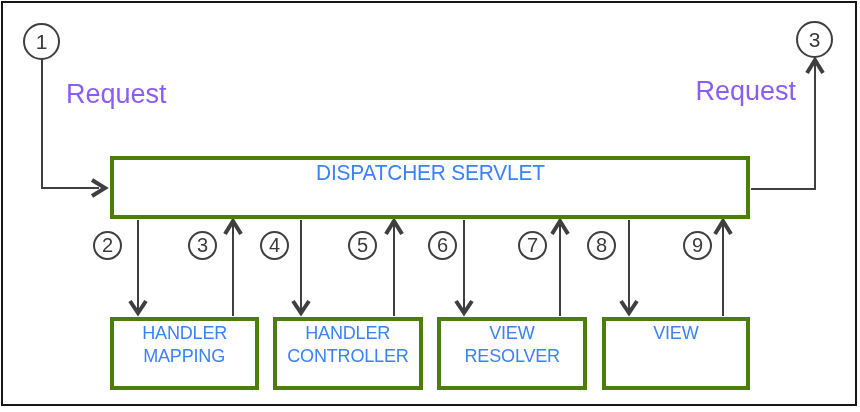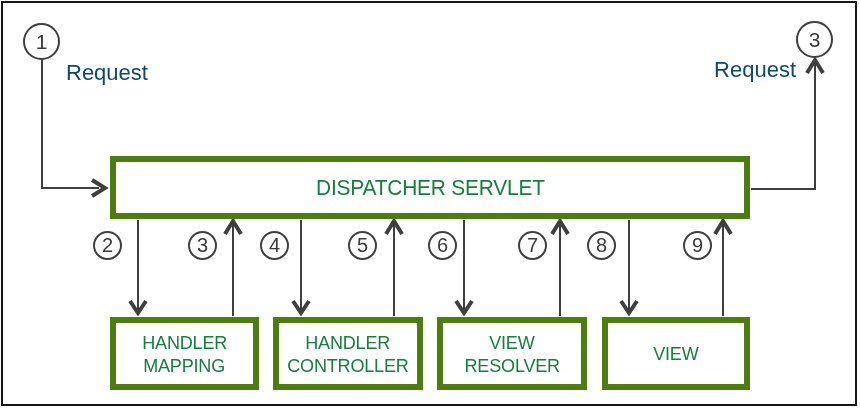--- a/index.html
+++ b/index.html
@@ -48,34 +48,35 @@
     height: 37px;
     font-size: 21px;
   }
   .node-circle.small {
     width: 29px;
     height: 29px;
     font-size: 20px;
   }
   .flow-label {
     position: absolute;
-    color: #0c4a6e;
-    font-size: 22px;
+    color: #8b5cf6;
+    font-size: 27px;
     white-space: nowrap;
+    margin-top: 19px;
   }
   .box {
     position: absolute;
-    border: 6px solid #4d7c0f;
+    border: 4px solid #4d7c0f;
     box-sizing: border-box;
     background: #ffffff;
-    color: #15803d;
+    color: #3b82f6;
     display: flex;
     flex-direction: column;
     align-items: center;
-    justify-content: center;
+    justify-content: flex-start;
     text-align: center;
   }
   .box .condensed {
     transform: scaleX(0.95);
     transform-origin: center;
     letter-spacing: -0.2px;
   }
   .dispatcher {
     left: 110px;
     top: 156px;

